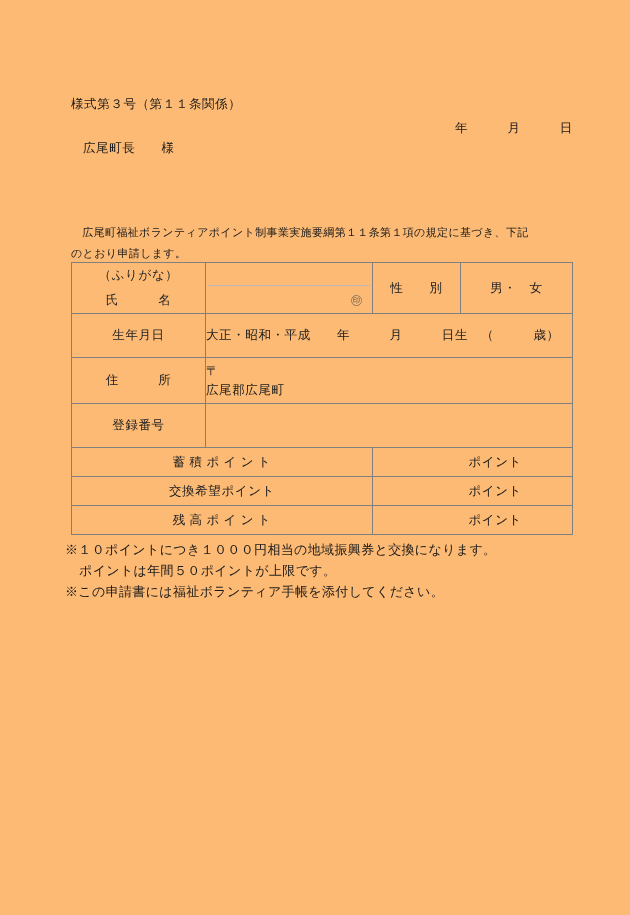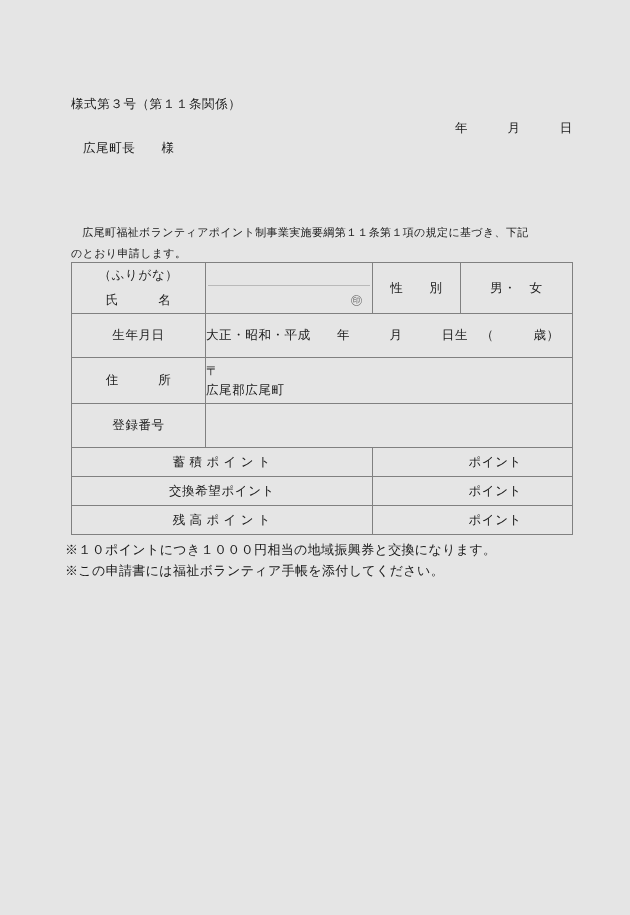--- a/index.html
+++ b/index.html
@@ -15,21 +15,21 @@
     color: #1a1a1a;
     overflow: hidden;
   }
 
   .page {
     position: absolute;
     left: 0;
     top: 0;
     width: 630px;
     height: 915px;
-    background: #e5e5e5;
+    background: #fdba74;
   }
 
   
   .form-no {
     position: absolute;
     left: 71px;
     top: 96px;
     font-size: 12.5px;
     letter-spacing: 0.6px;
     white-space: nowrap;
@@ -245,16 +245,17 @@
         <td class="pt-val" colspan="2">
           <span class="pt-unit">ポイント</span>
         </td>
       </tr>
 
     </tbody>
   </table>
 
   <div class="notes">
     <span class="note">※１０ポイントにつき１０００円相当の地域振興券と交換になります。</span>
+    <span class="note indent">ポイントは年間５０ポイントが上限です。</span>
     <span class="note">※この申請書には福祉ボランティア手帳を添付してください。</span>
   </div>
 
 </div>
 
 </body></html>

